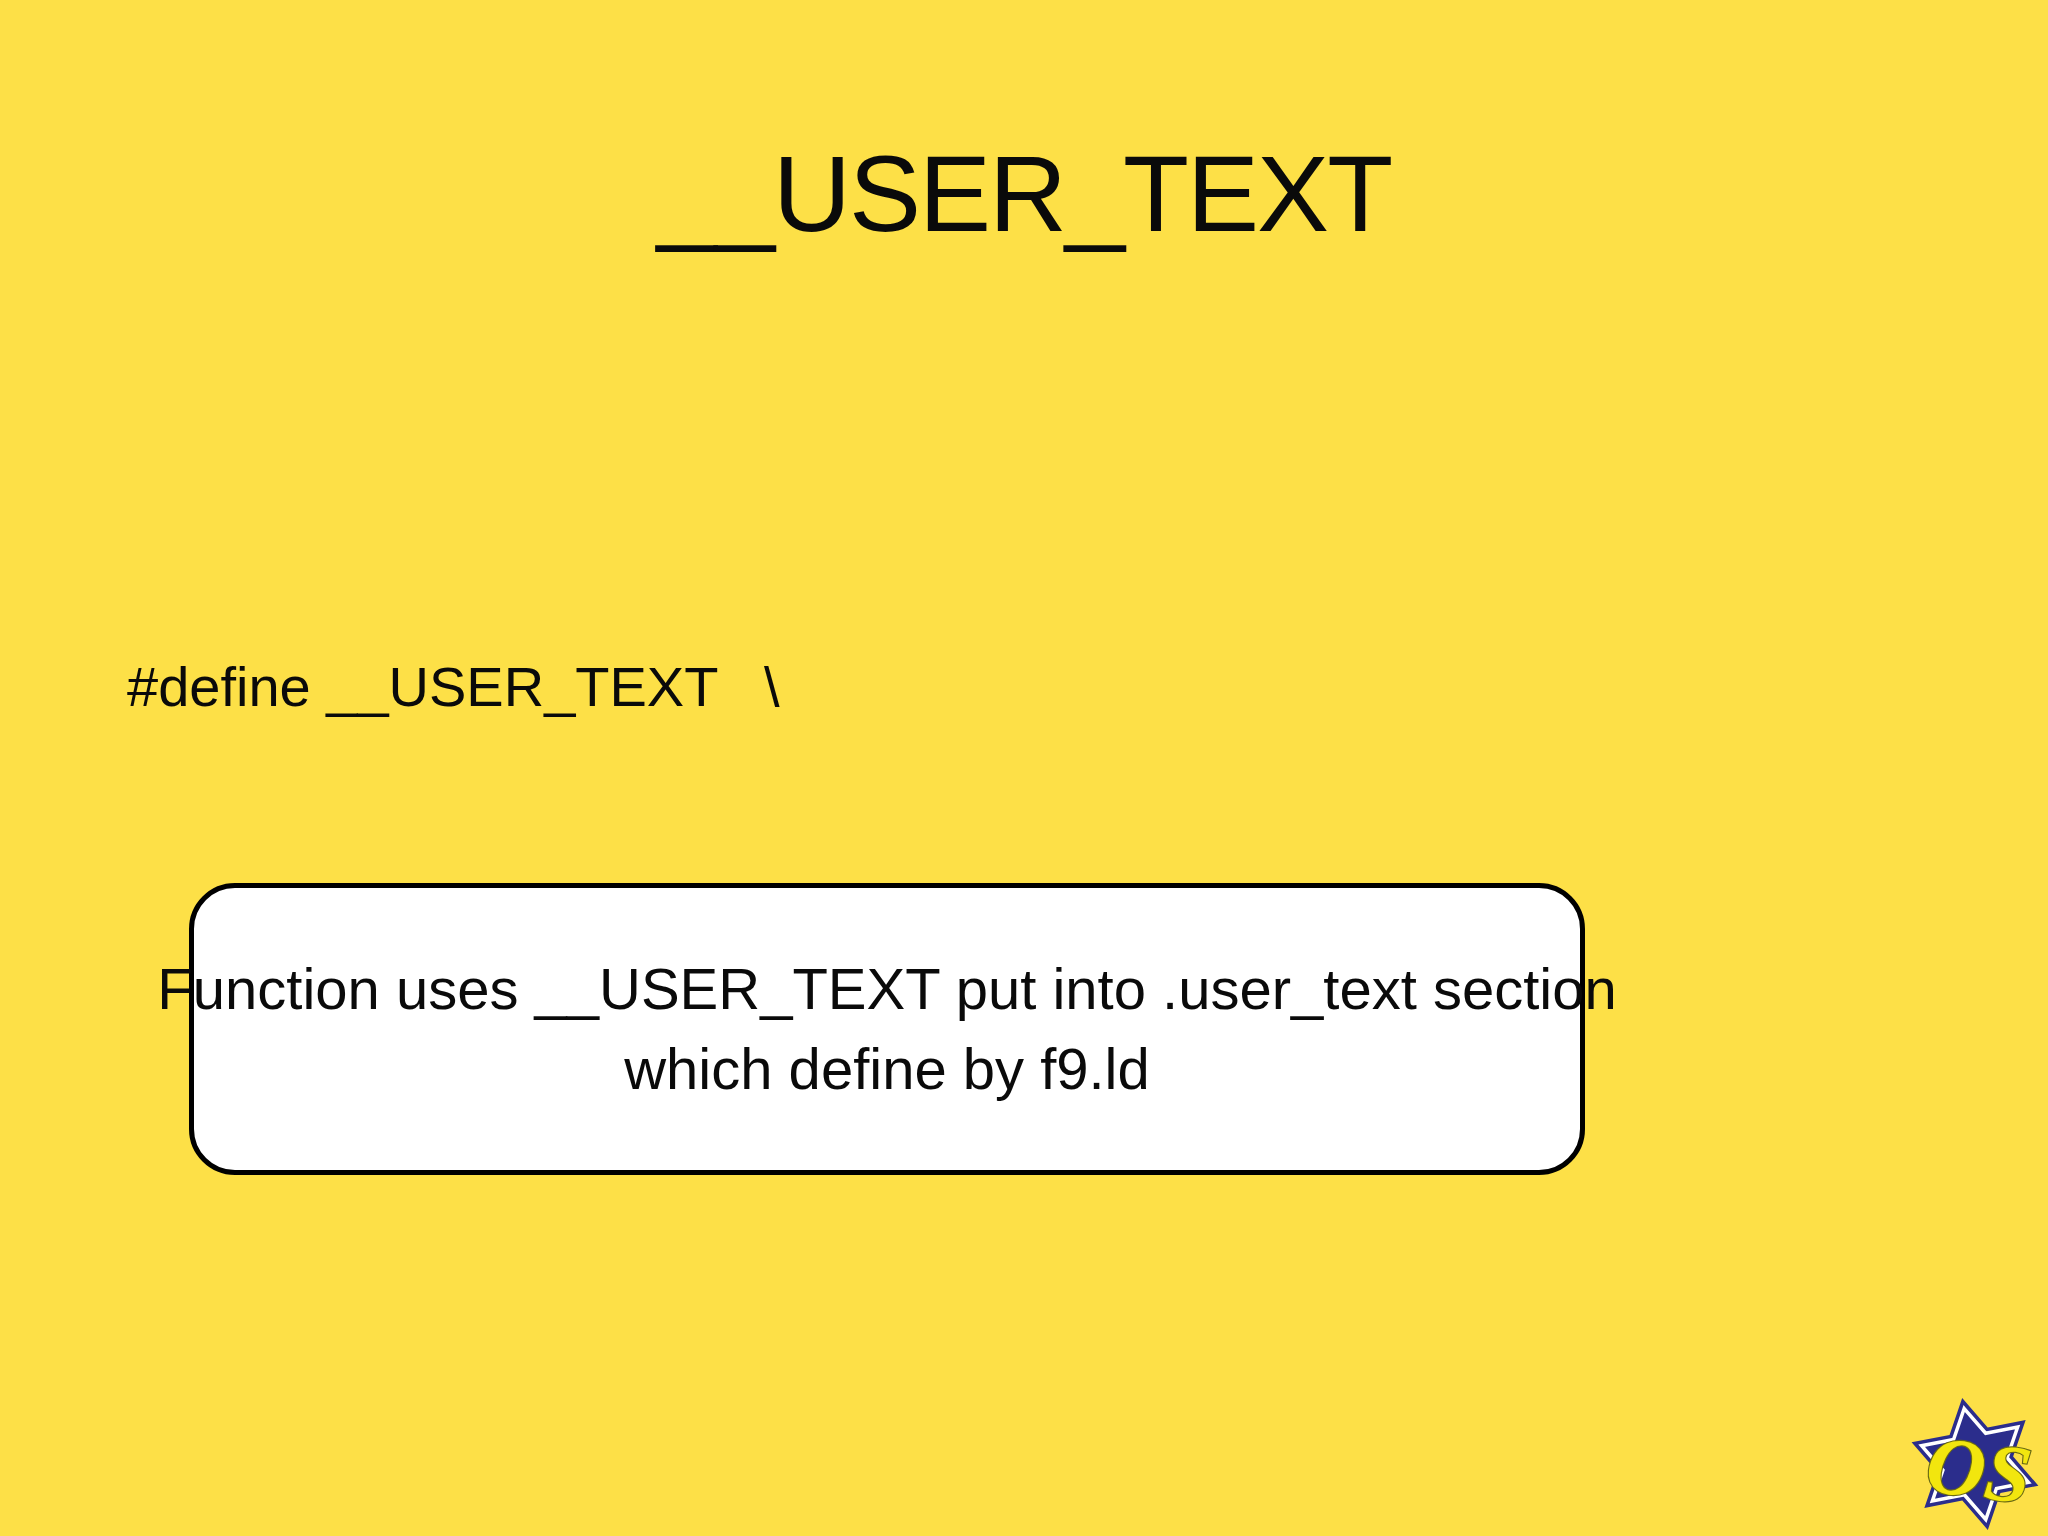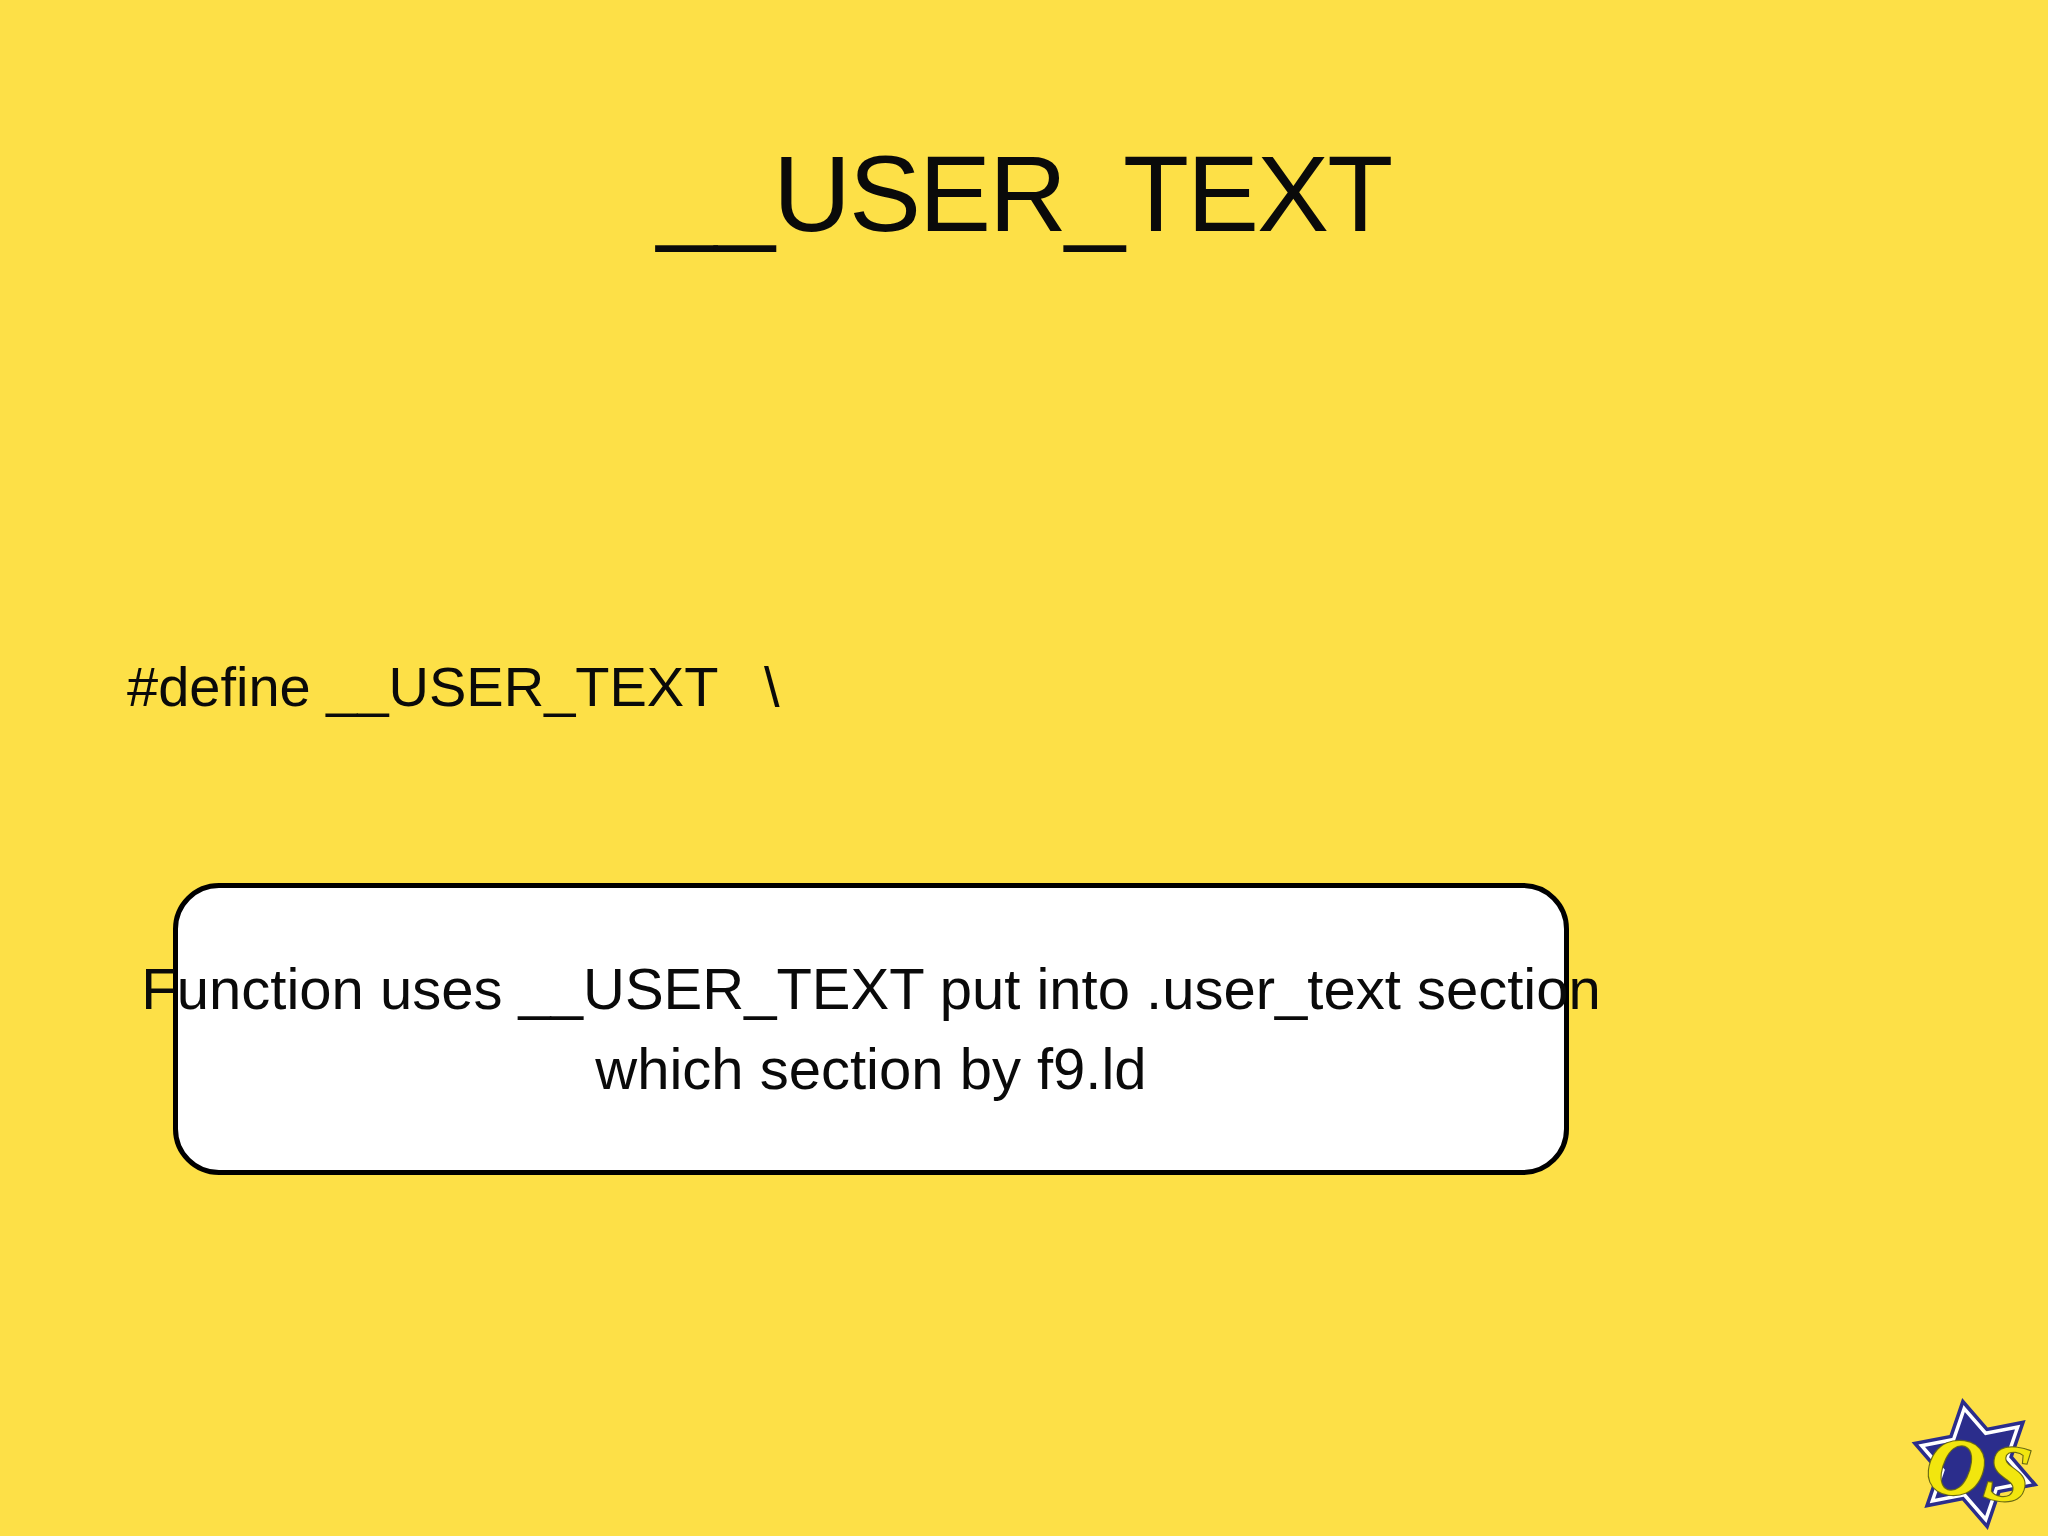--- a/index.html
+++ b/index.html
@@ -35,21 +35,21 @@
     font-size: 56px;
     line-height: 130px;
     white-space: pre;
     color: #0a0a0a;
   }
   .code-line2 {
     margin-left: 120px;
   }
   .note-box {
     position: absolute;
-    left: 173px;
+    left: 189px;
     top: 883px;
     width: 1396px;
     height: 292px;
     box-sizing: border-box;
     border: 5px solid #000000;
     border-radius: 46px;
     background: #ffffff;
     display: flex;
     flex-direction: column;
     align-items: center;
@@ -85,21 +85,21 @@
 
   <div class="title">__USER_TEXT</div>
 
   <div class="code-block">
     <div class="code-line1">#define __USER_TEXT   \</div>
     <div class="code-line2">__attribute__ ((section(".user_text")))</div>
   </div>
 
   <div class="note-box">
     <div>Function uses __USER_TEXT put into .user_text section</div>
-    <div>which section by f9.ld</div>
+    <div>which define by f9.ld</div>
   </div>
 
   <div class="logo">
     <svg viewBox="0 0 100 100">
       <g transform="rotate(-11 50 50)">
         <polygon points="50,4 63.3,27.1 89.8,27.1 76.6,50 89.8,72.9 63.3,72.9 50,96 36.7,72.9 10.2,72.9 23.4,50 10.2,27.1 36.7,27.1" fill="#2b2d8c"></polygon>
         <polygon fill="none" stroke-width="2.4" points="50,11.3 61.2,30.7 83.5,30.7 72.4,50 83.5,69.3 61.2,69.3 50,88.7 38.8,69.3 16.5,69.3 27.6,50 16.5,30.7 38.8,30.7" stroke="#ffffff"></polygon>
       </g>
       <text x="16" y="72" font-size="56" transform="rotate(7 45 60)" paint-order="stroke" stroke-width="1.6" fill="#f2e60e" stroke="#6a6a14">OS</text>
     </svg>

